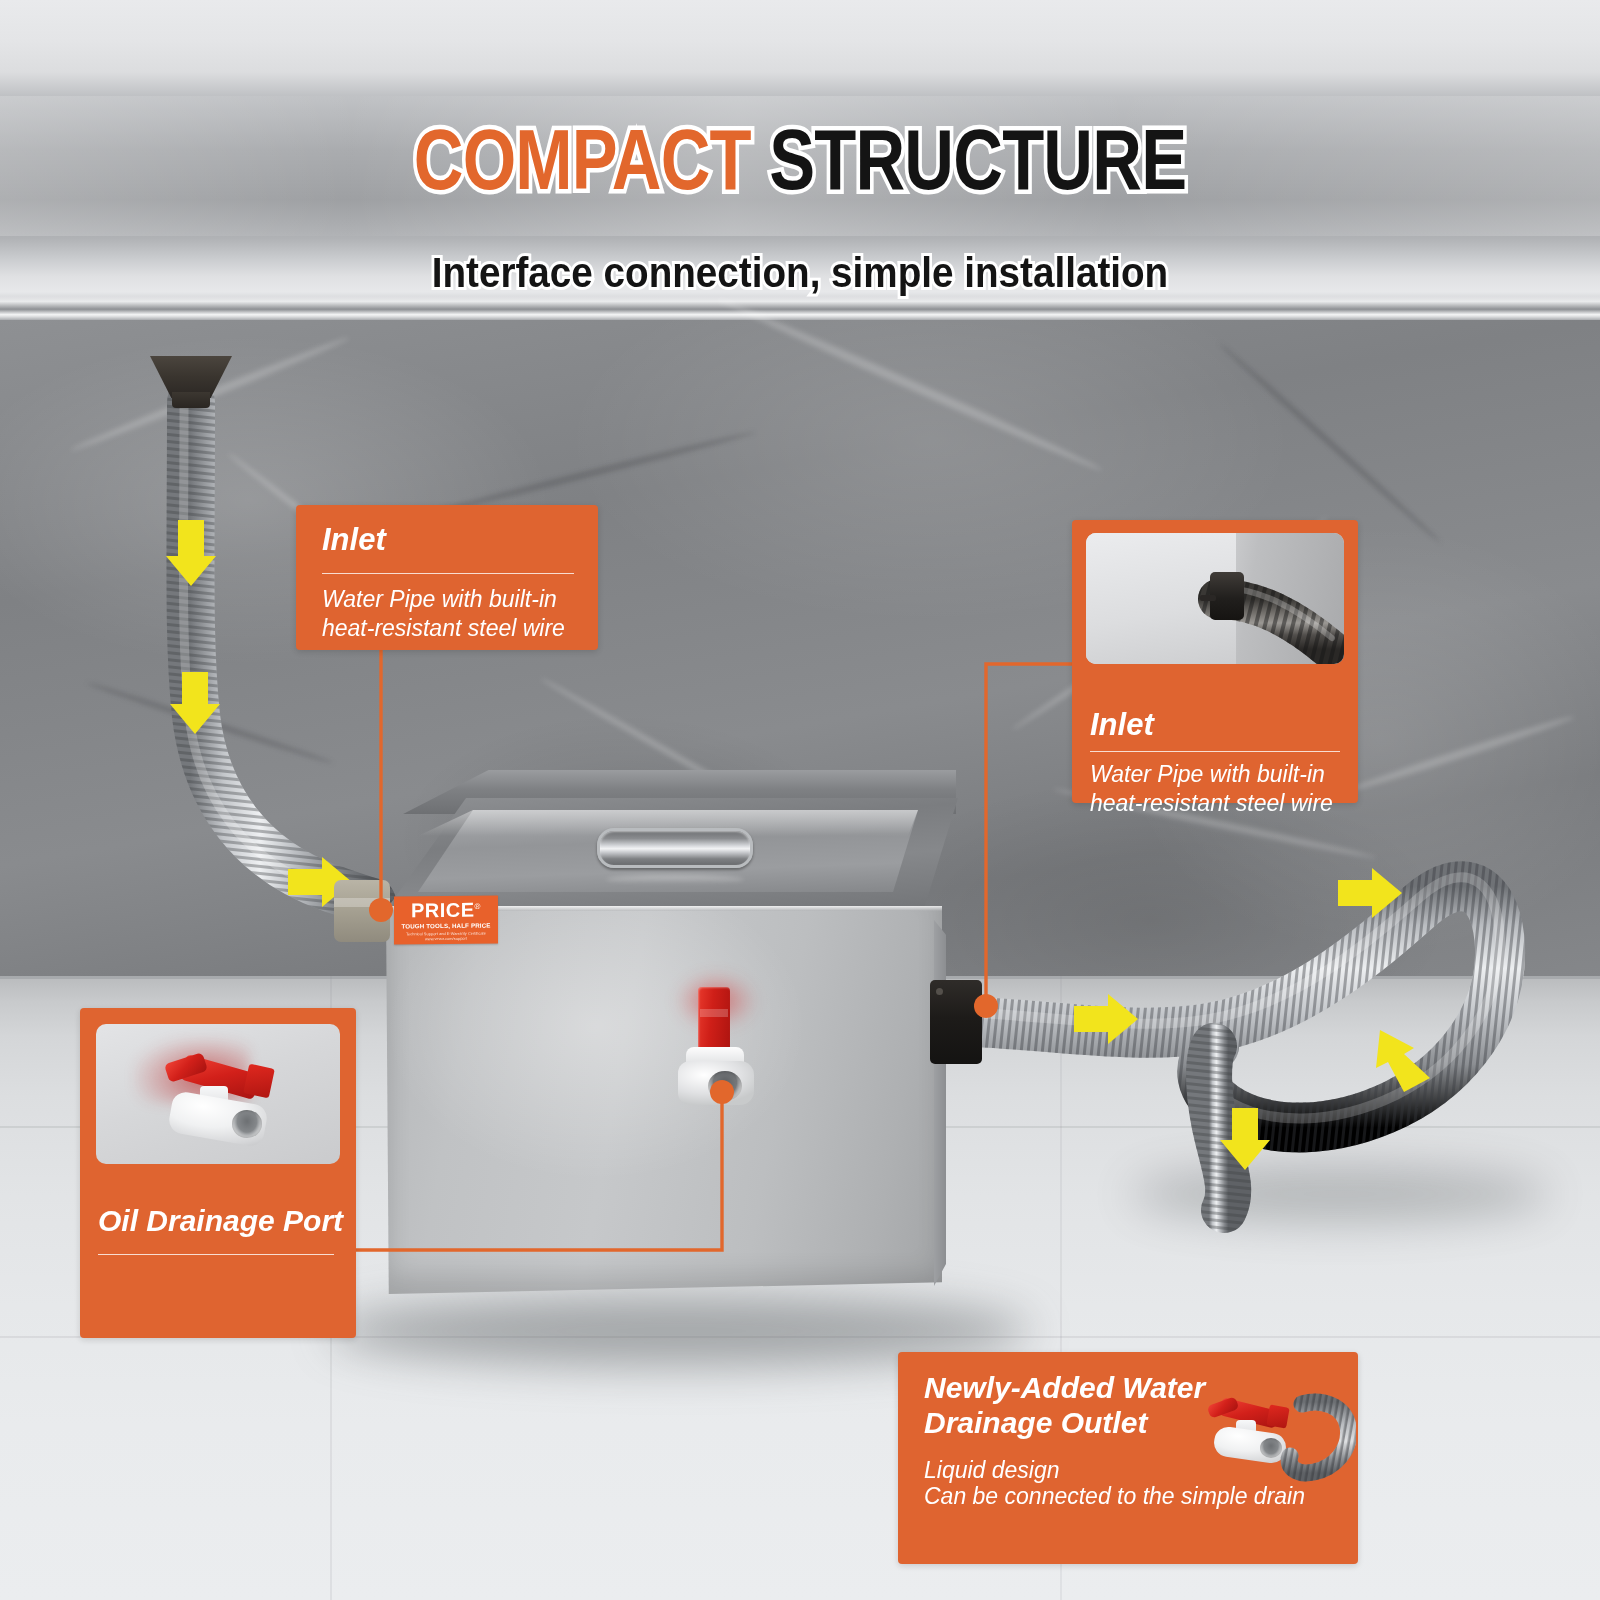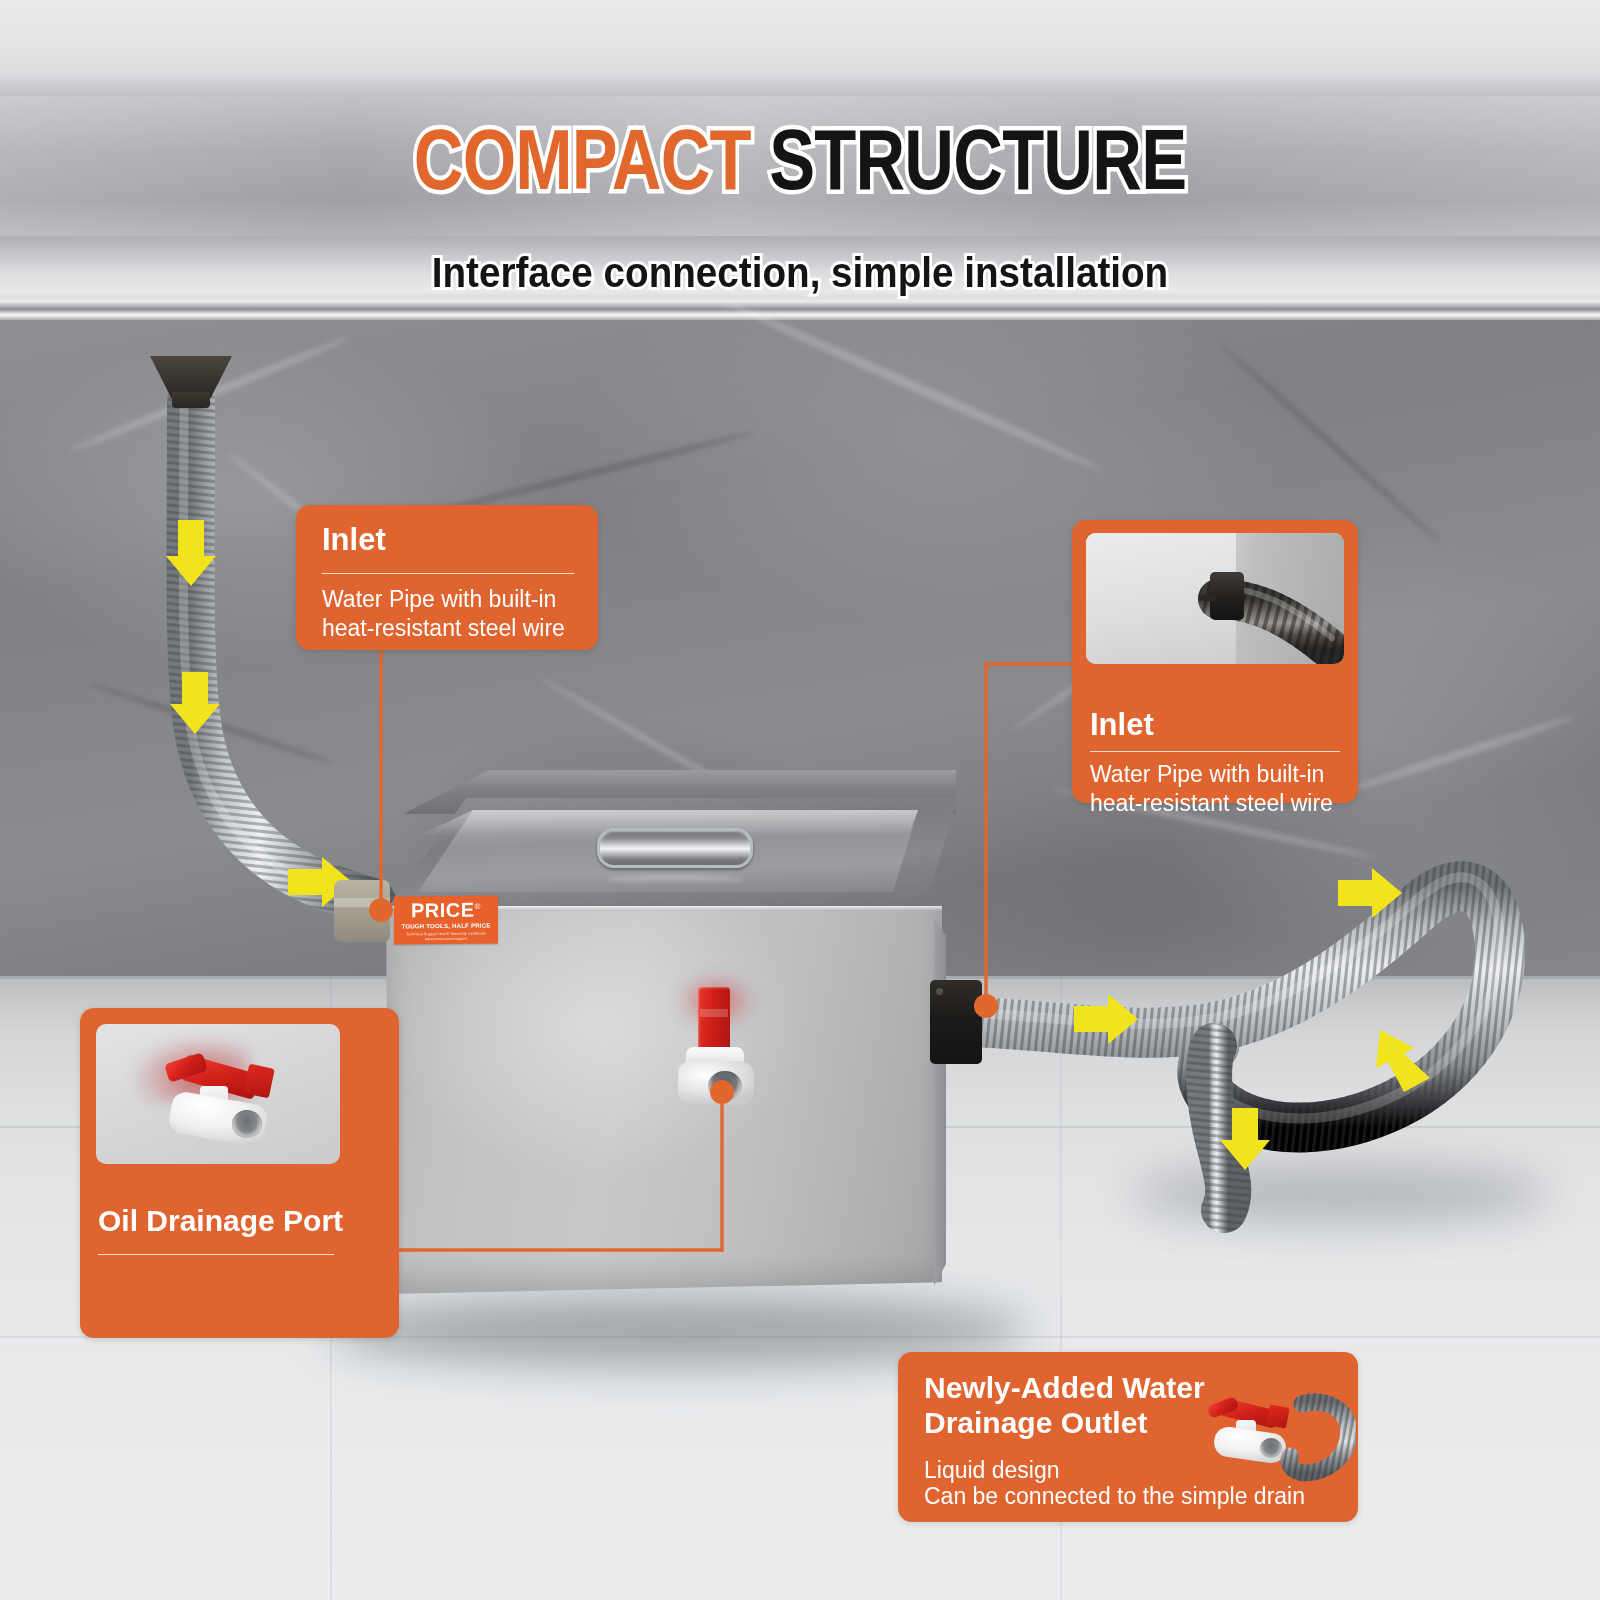--- a/index.html
+++ b/index.html
@@ -281,24 +281,25 @@
     background:#54504b;
   }
 
   
   .lead-svg{position:absolute;left:0;top:0;width:1600px;height:1600px;z-index:22;pointer-events:none;}
 
   
   .callout{
     position:absolute;
     background:#DF6430;
-    border-radius:14px;
+    border-radius:4px;
     color:#ffffff;
     z-index:26;
     box-shadow: 0 2px 6px rgba(0,0,0,.14);
+    font-style: italic;
   }
   .co-title{
     font-weight:700;
     line-height:1.12;
   }
   .co-rule{
     height:1px;
     background:rgba(255,255,255,.78);
   }
   .co-body{
@@ -328,39 +329,39 @@
   
   .ip-wall{position:absolute;left:0;top:0;width:100%;height:100%;
     background:linear-gradient(100deg,#dcdde0 0%,#d0d1d3 48%,#bdbec0 62%,#a9aaac 100%);}
   .ip-panel{position:absolute;left:0;top:0;width:58%;height:100%;
     background:linear-gradient(170deg,#ebecee,#dcdddf 60%,#cdced0);}
   .ip-nut{position:absolute;left:48%;top:30%;width:34px;height:48px;border-radius:5px;
     background:linear-gradient(180deg,#403c38,#211f1d 55%,#161412);}
   .ip-tab{position:absolute;left:44%;top:47%;width:16px;height:6px;background:#2a2725;border-radius:2px;}
 
   
-  #callout-oil{ left:80px; top:1008px; width:276px; height:330px;padding-left:43px;}
+  #callout-oil{ left:80px; top:1008px; width:276px; height:330px;}
   #callout-oil .inset-photo{ position:absolute; left:16px; top:16px; width:244px; height:140px;}
   #callout-oil .co-title{ position:absolute; left:18px; top:196px; font-size:30px;}
   #callout-oil .co-rule{ position:absolute; left:18px; top:246px; width:236px;}
   #callout-oil .co-body{ position:absolute; left:18px; top:256px; width:248px; font-size:23px; text-align:center;}
 
   
   .bv{position:absolute;}
   .bv-blur{position:absolute;background:radial-gradient(ellipse at 60% 60%, rgba(186,26,26,.6), rgba(186,26,26,.12) 60%, rgba(186,26,26,0) 78%);filter:blur(6px);}
   .bv-lever{position:absolute;background:linear-gradient(150deg,#f04235 0%,#d2201a 48%,#a81310 100%);border-radius:5px;}
   .bv-lever-tip{position:absolute;background:linear-gradient(160deg,#e0281f,#b01611);border-radius:3px;}
   .bv-stem{position:absolute;background:linear-gradient(180deg,#f7f8f9,#e1e2e4);border-radius:4px;}
   .bv-body{position:absolute;background:radial-gradient(ellipse at 32% 26%, #ffffff 0%, #f0f1f2 46%, #d5d6d8 82%, #c2c3c5 100%);border-radius:14px;}
   .bv-mouth{position:absolute;border-radius:50%;
     background:radial-gradient(ellipse at 50% 40%, #6d7073 0%, #85888b 46%, #f3f4f5 78%);
     box-shadow: inset 0 0 3px rgba(0,0,0,.4);}
 
   
-  #callout-bottom{ left:898px; top:1352px; width:460px; height:170px;}
+  #callout-bottom{ left:898px; top:1352px; width:460px; height:212px;}
   #callout-bottom .cb-title{
     position:absolute; left:26px; top:18px; width:300px;
     font-weight:700; font-size:30px; line-height:1.18; color:#fff;
   }
   #callout-bottom .cb-line1{
     position:absolute; left:26px; top:104px; font-size:23px; color:#fff; line-height:1.22;
   }
   #callout-bottom .cb-line2{
     position:absolute; left:26px; top:130px; font-size:23px; color:#fff; line-height:1.22;
   }

